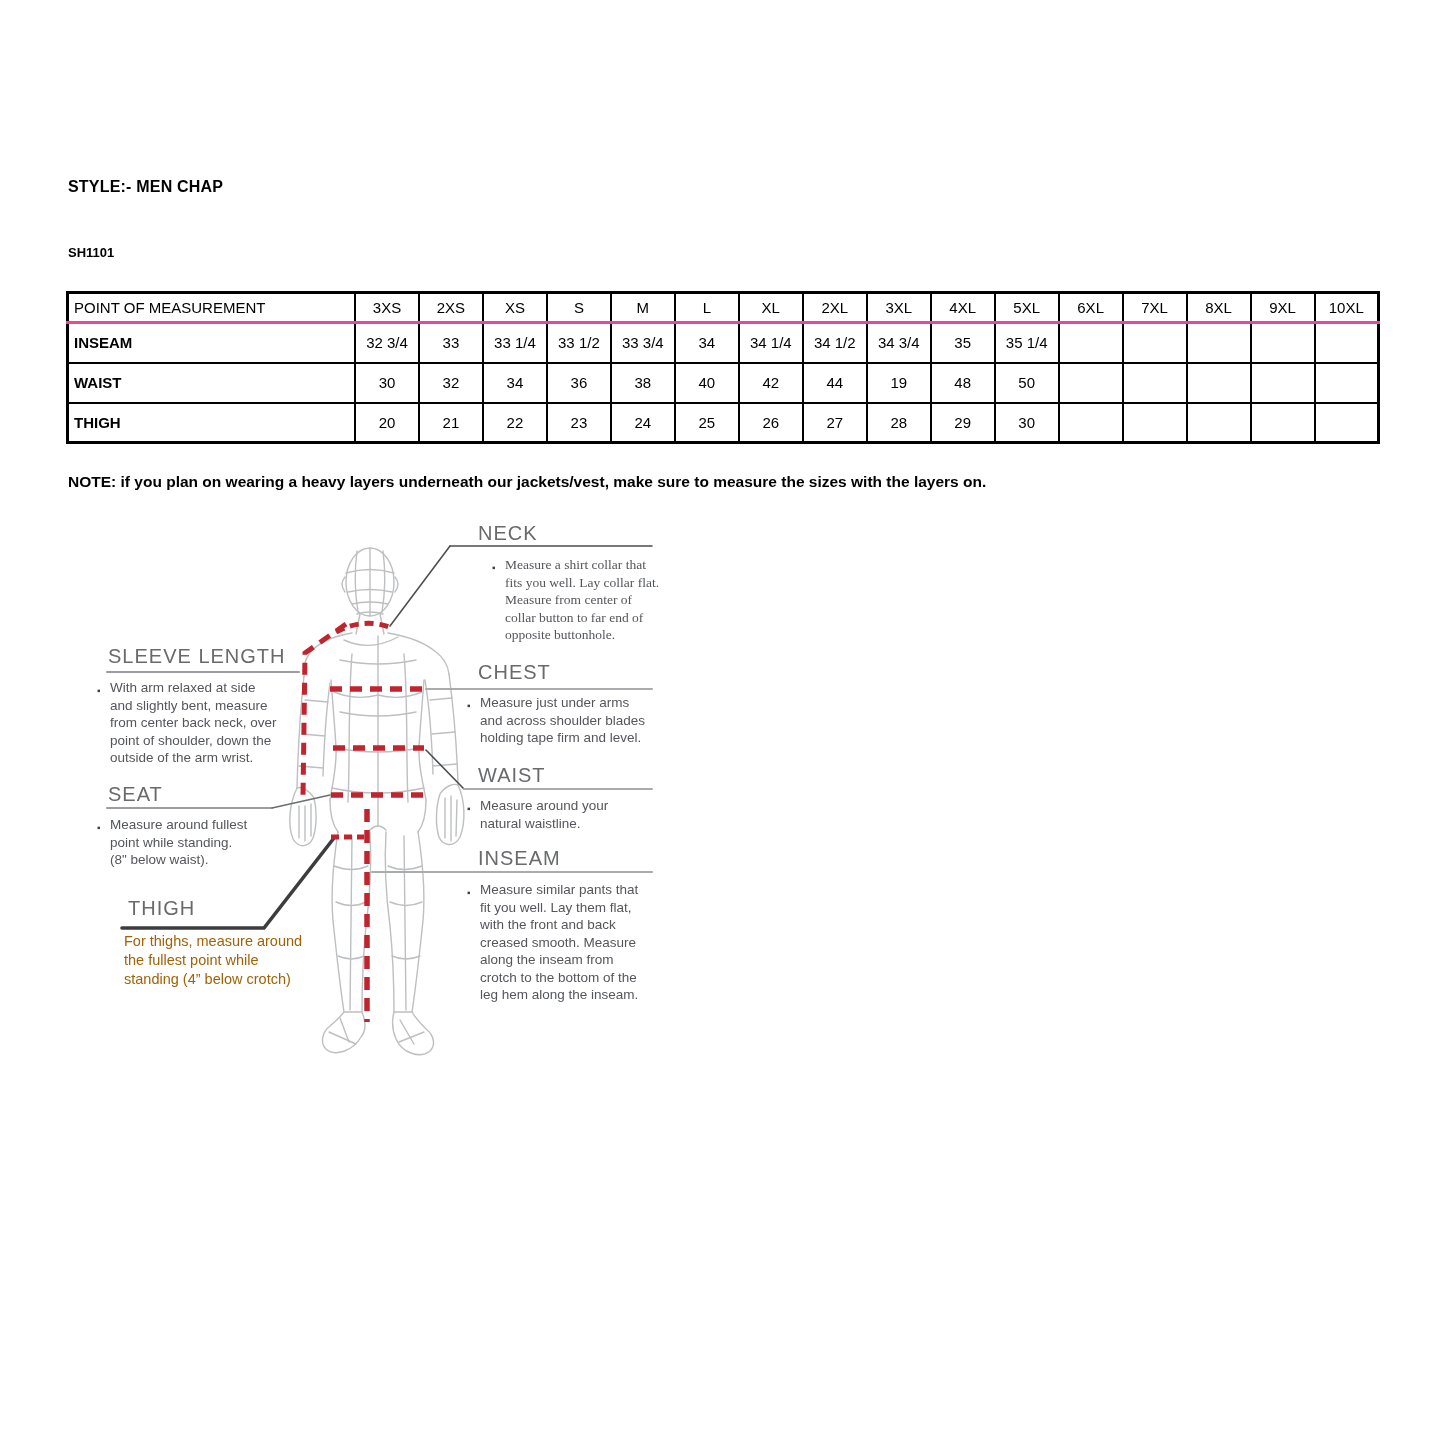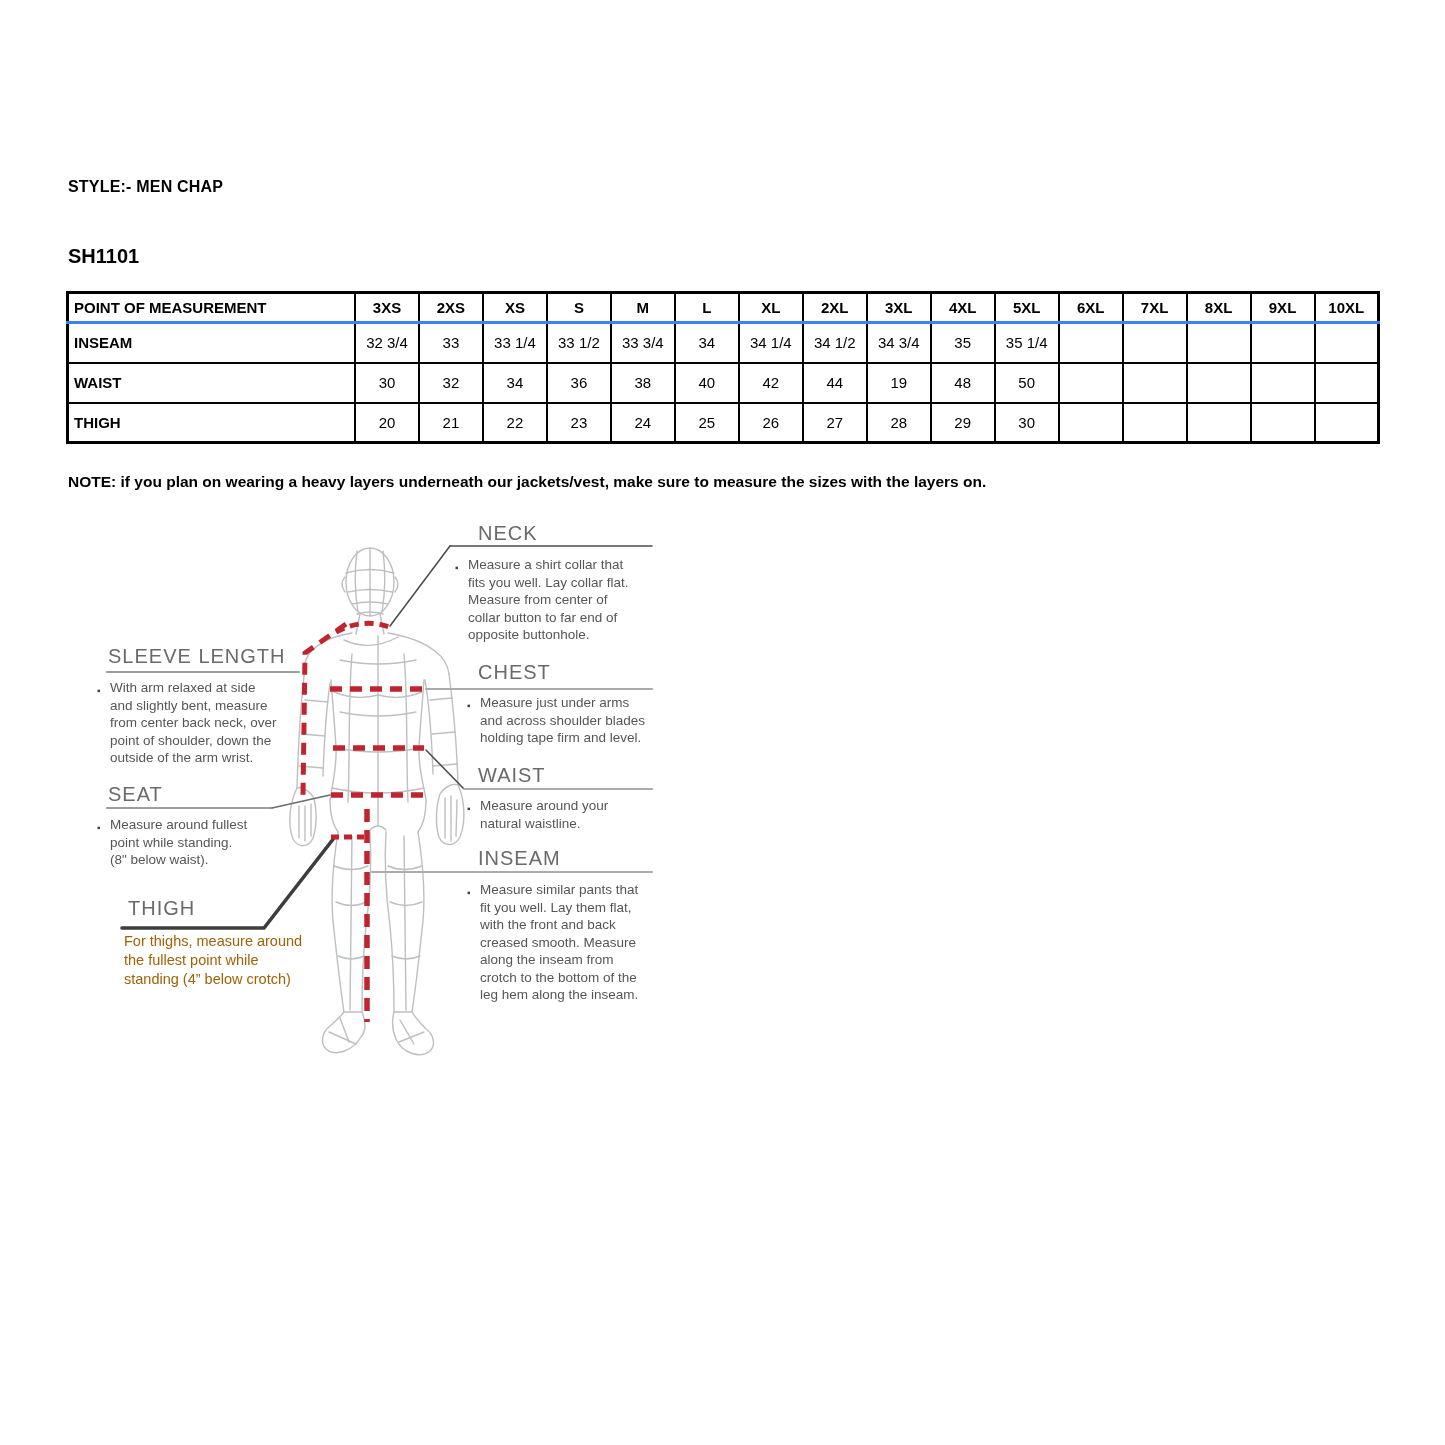--- a/index.html
+++ b/index.html
@@ -2,50 +2,50 @@
 <html><head>
 <meta charset="utf-8">
 <style>
   html,body{margin:0;padding:0;background:#ffffff;}
   .page{
     position:relative;width:1445px;height:1445px;background:#ffffff;overflow:hidden;
     font-family:"Liberation Sans", sans-serif;color:#000;
   }
   
   .style-title{position:absolute;left:68px;top:178px;font-size:16px;font-weight:bold;letter-spacing:.2px;}
-  .style-code{position:absolute;left:68px;top:245px;font-size:20px;font-weight:bold;}
+  .style-code{position:absolute;left:68px;top:245px;font-size:13px;font-weight:bold;}
   
   table.size-table{
     position:absolute;left:66px;top:291px;width:1314px;
     border-collapse:collapse;table-layout:fixed;border:3px solid #000;
   }
   table.size-table th,table.size-table td{
     border:2px solid #000;font-size:15px;text-align:center;padding:0;overflow:hidden;
   }
-  table.size-table thead th{height:27px;font-weight:bold;border-bottom:3px solid #3b82f6;margin-left:36px;}
+  table.size-table thead th{height:27px;font-weight:normal;border-bottom:3px solid #ec4899;margin-left:36px;}
   table.size-table thead th:first-child{width:280px;text-align:left;padding-left:5px;}
   table.size-table tbody tr{height:40px;}
   table.size-table tbody th.rowlabel{text-align:left;padding-left:5px;font-weight:bold;}
   table.size-table tbody td{font-weight:normal;}
   
   .note{position:absolute;left:68px;top:473px;font-size:15.5px;font-weight:bold;}
   
   .diagram{position:absolute;left:0;top:0;width:1150px;height:1445px;}
   .diagram svg{position:absolute;left:0;top:0;}
   .sec-title{
     position:absolute;font-size:20px;letter-spacing:1px;color:#696a6c;white-space:nowrap;
   }
   .sec-desc{
     position:absolute;width:192px;font-size:13.5px;line-height:17.5px;color:#54565a;
     white-space:pre-line;padding-left:14px;
   }
   .sec-desc.bulleted::before{
     content:"\25AA";position:absolute;left:1px;top:3px;font-size:10px;color:#3f4143;
   }
-  .t-neck{left:478px;top:522px;}      .d-neck{left:454px;top:556px;}
+  .t-neck{left:478px;top:522px;}      .d-neck{left:491px;top:556px;font-family:Liberation Serif, serif;}
   .t-chest{left:478px;top:661px;}     .d-chest{left:466px;top:694px;}
   .t-waist{left:478px;top:764px;}     .d-waist{left:466px;top:797px;}
   .t-inseam{left:478px;top:847px;}    .d-inseam{left:466px;top:881px;}
   .t-sleeve{left:108px;top:645px;}    .d-sleeve{left:96px;top:679px;width:200px;}
   .t-seat{left:108px;top:783px;}      .d-seat{left:96px;top:816px;}
   .t-thigh{left:128px;top:897px;}
   .d-thigh{left:124px;top:932px;width:190px;font-size:14.5px;line-height:19px;color:#a16207;padding-left:0;}
 </style>
 </head>
 <body>

